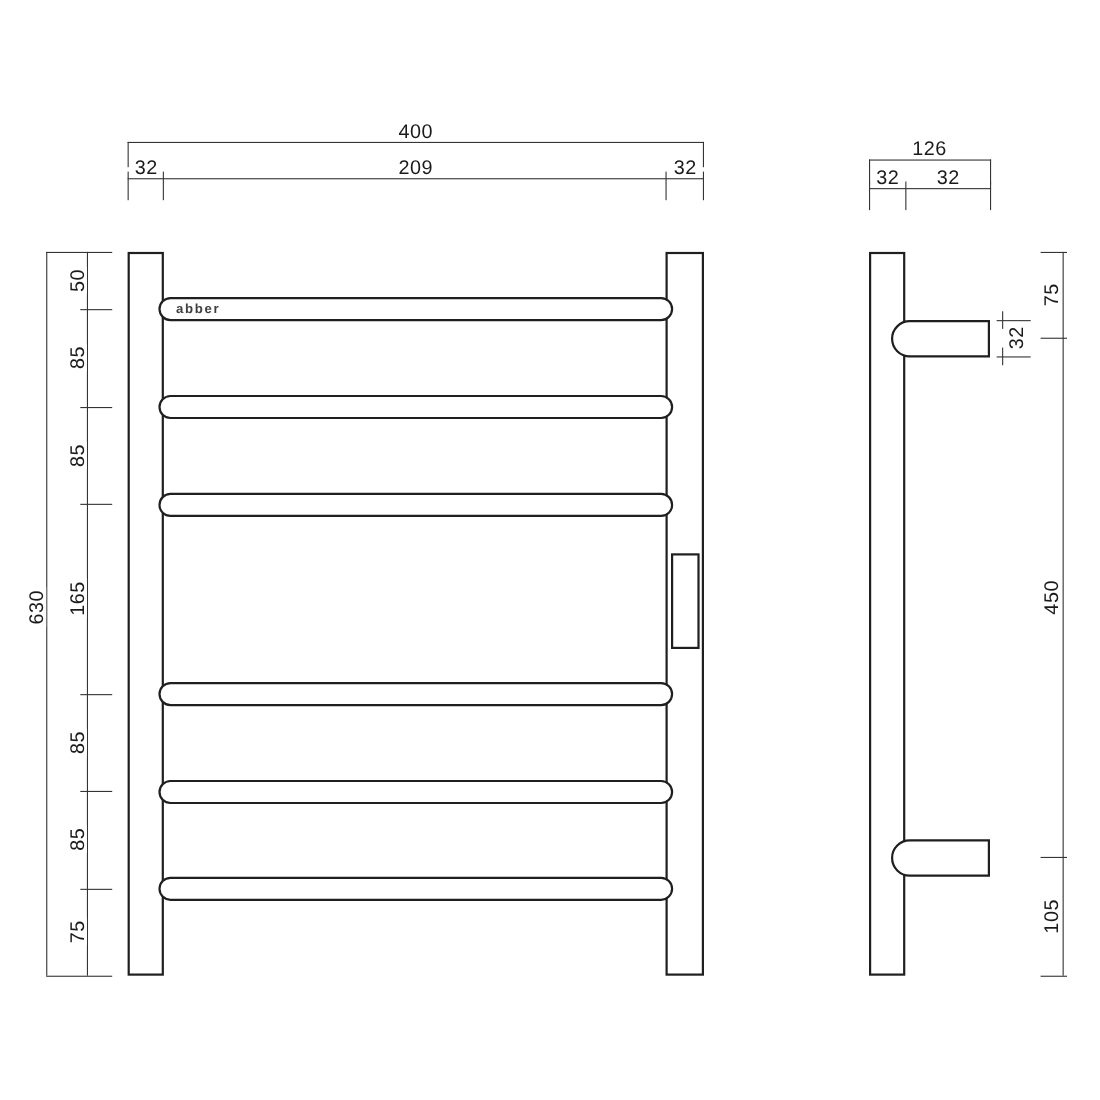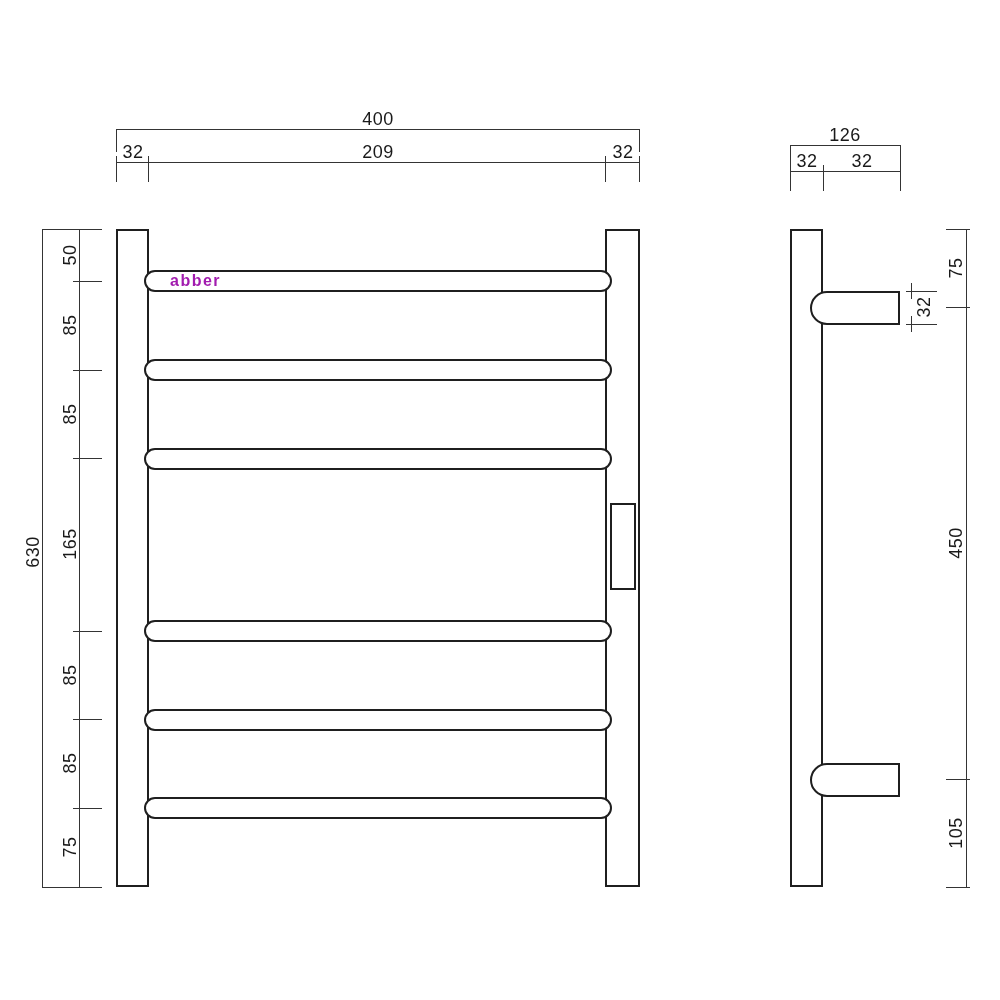--- a/index.html
+++ b/index.html
@@ -20,22 +20,22 @@
   .hlabel {
     position:absolute; font-size:18px; line-height:1; letter-spacing:.5px;
     transform:translate(-50%,-100%); background:#fff; padding:0 2px; z-index:4; white-space:nowrap;
   }
   .vlabel {
     position:absolute; font-size:18px; line-height:1; letter-spacing:.5px;
     transform:translate(-50%,-50%) rotate(-90deg); background:#fff; padding:0 2px;
     z-index:4; white-space:nowrap;
   }
   .logo {
-    position:absolute; left:24px; top:50%; transform:translateY(-50%);
-    font-size:16px; font-weight:700; letter-spacing:1.5px; color:#a21caf;
+    position:absolute; left:14px; top:50%; transform:translateY(-50%);
+    font-size:12px; font-weight:700; letter-spacing:1.5px; color:#404040;
   }
 </style>
 </head>
 <body>
 
 <div class="sheet">
 
   <div class="shape" style="left:116px; top:229px; width:33px; height:658px;"></div>
   <div class="shape" style="left:605px; top:229px; width:35px; height:658px;"></div>
 

